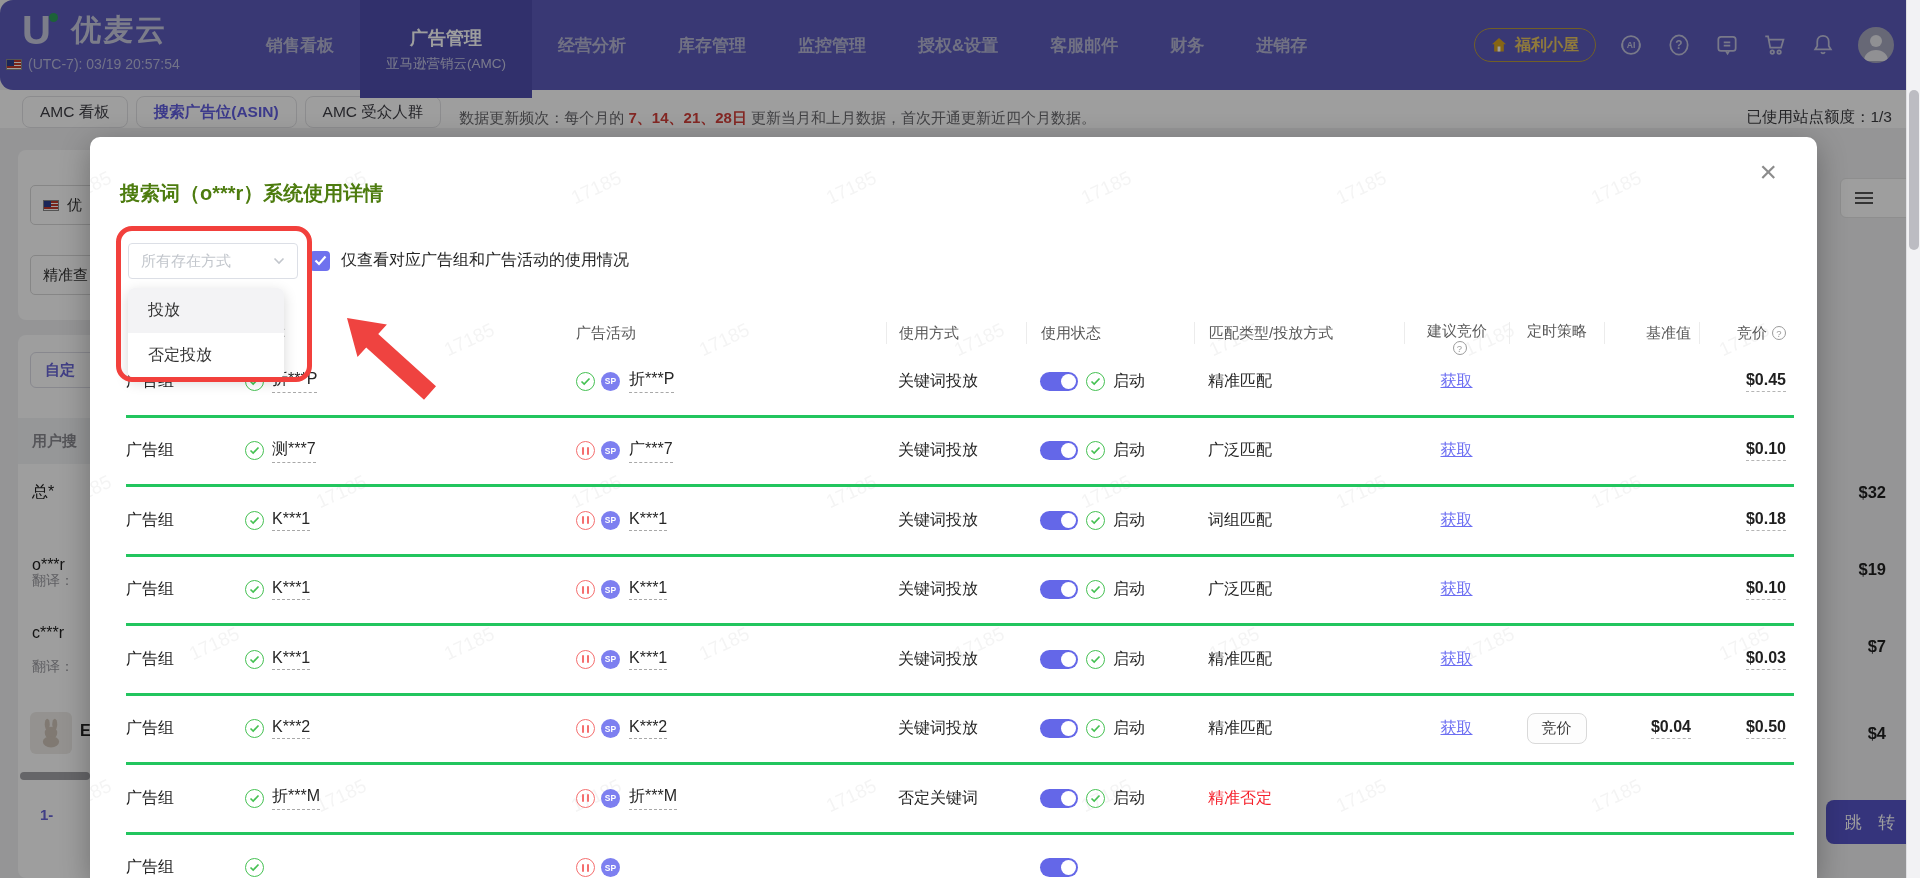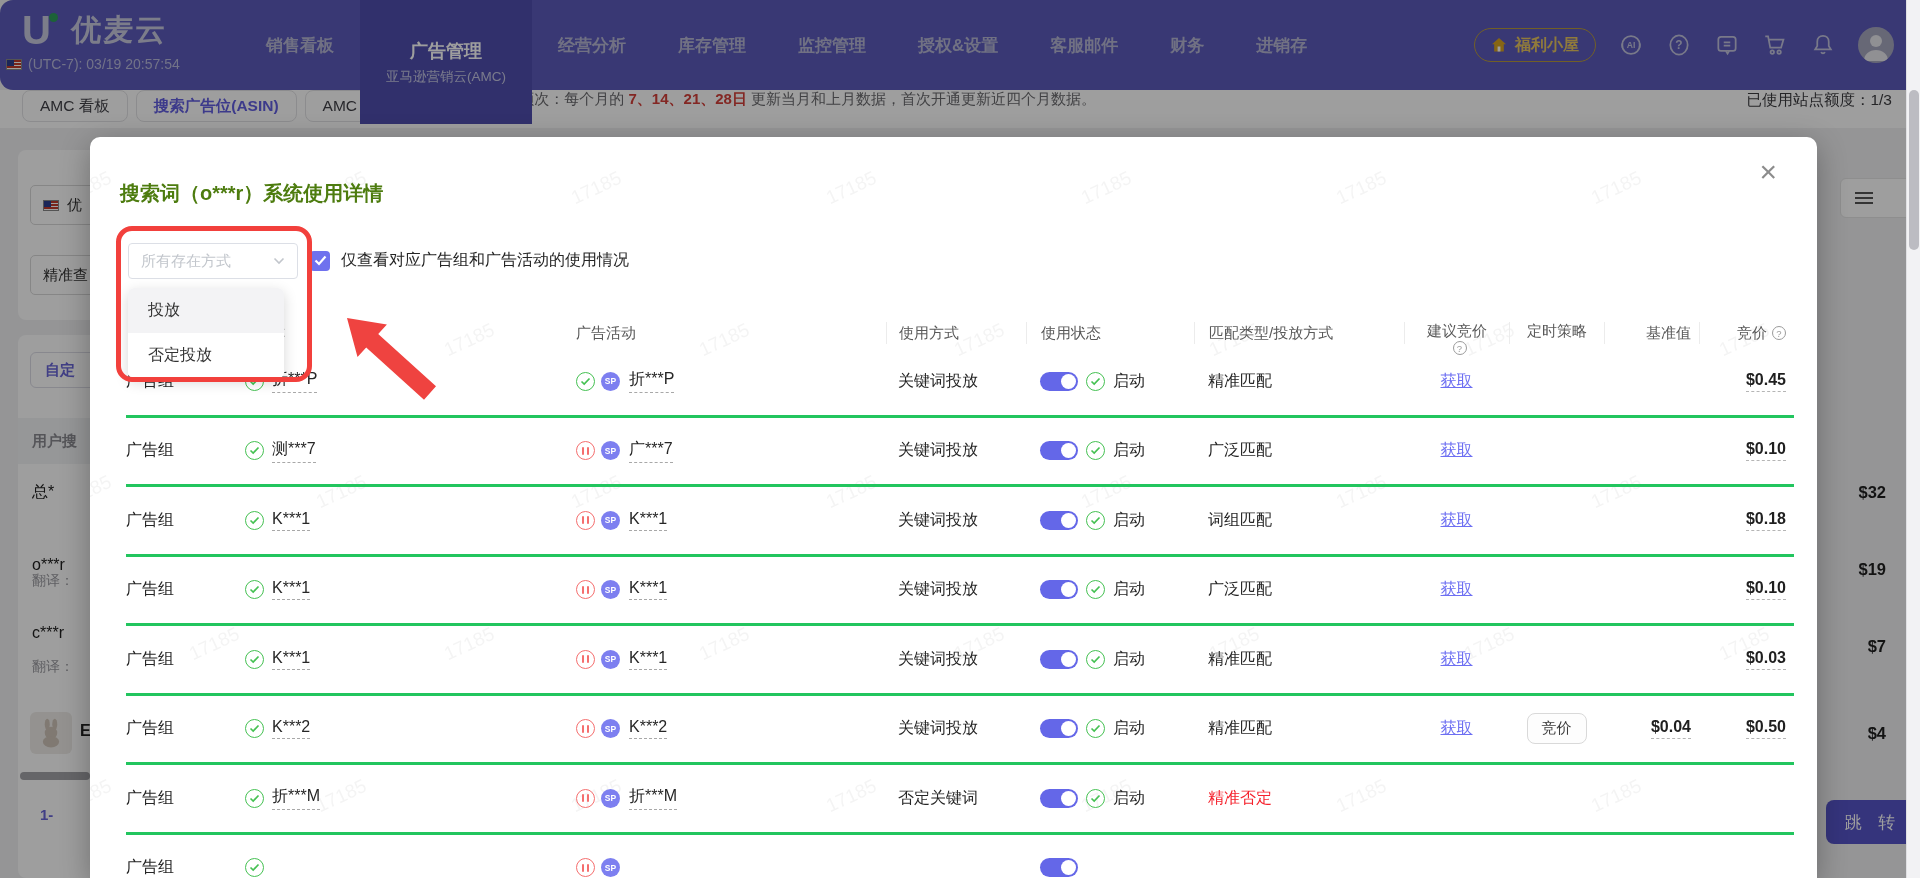--- a/index.html
+++ b/index.html
@@ -11,30 +11,30 @@
   .brand{position:absolute;left:22px;top:8px;}
   .logo-u{display:inline-block;font-size:40px;font-weight:bold;color:#c9cadf;position:relative;vertical-align:middle;}
   .logo-u::after{content:"";position:absolute;right:-7px;top:5px;width:9px;height:9px;border-radius:50%;background:#2e9e5b;}
   .brand-name{font-size:30px;font-weight:bold;color:#c9cadf;margin-left:16px;vertical-align:middle;letter-spacing:2px;}
   .tz-row{position:absolute;left:6px;top:56px;display:flex;align-items:center;gap:6px;color:#b9badb;font-size:14px;white-space:nowrap;}
   .flag{width:16px;height:11px;position:relative;background:repeating-linear-gradient(#c0392b 0 1.6px,#fff 1.6px 3.2px);border:0.5px solid #888;}
   .flag::before{content:"";position:absolute;left:0;top:0;width:7px;height:6px;background:#2c3e8f;}
   .nav-items{position:absolute;left:240px;top:0;display:flex;align-items:flex-start;height:98px;}
   .nav-item{height:90px;display:flex;flex-direction:column;align-items:center;justify-content:center;padding:0 26px;cursor:pointer;}
   .nav-label{font-size:17px;font-weight:bold;color:#b6b7d4;white-space:nowrap;}
-  .nav-item.active{height:124px;background:#4f4eae;gap:5px;}
+  .nav-item.active{height:98px;background:#4f4eae;gap:5px;}
   .nav-item.active .nav-label{color:#ffffff;font-size:18px;}
   .nav-sub{font-size:13.5px;color:#c5c6e2;white-space:nowrap;}
   .nav-right{position:absolute;right:26px;top:0;height:90px;display:flex;align-items:center;gap:22px;}
   .welfare-pill{display:flex;align-items:center;gap:8px;height:34px;padding:0 16px;border:1px solid #b89a3e;border-radius:17px;color:#e8c660;font-size:16px;font-weight:bold;cursor:pointer;white-space:nowrap;}
   .nav-ic{width:26px;height:26px;color:#c3c4de;cursor:pointer;}
   .avatar{width:36px;height:36px;border-radius:50%;background:#a7a8bf;overflow:hidden;cursor:pointer;}
 
   
-  .tabbar{position:absolute;left:0;top:90px;width:1920px;height:38px;background:#ffffff;z-index:1;display:flex;align-items:flex-start;}
+  .tabbar{position:absolute;left:0;top:90px;width:1920px;height:38px;background:#ffffff;z-index:1;display:flex;align-items:flex-end;}
   .tab-group{display:flex;gap:8px;margin-left:22px;}
   .tab{height:32px;display:flex;align-items:center;padding:0 17px;border:1px solid #e3e3e6;border-radius:8px;background:#fff;font-size:15.5px;color:#3f3f46;cursor:pointer;white-space:nowrap;}
   .tab.active{color:#625ee0;font-weight:bold;}
   .tab-notice{margin-left:18px;font-size:15px;color:#6a6a6e;white-space:nowrap;}
   .tab-notice .red{color:#d4403a;font-weight:bold;}
   .quota{position:absolute;right:28px;font-size:15.5px;color:#3c3c40;white-space:nowrap;}
 
   
   .bg-card{position:absolute;background:#fff;border-radius:8px;}
   .bg-btn{position:absolute;height:40px;border:1px solid #d9d9d9;border-radius:5px;background:#fff;display:flex;align-items:center;gap:8px;padding:0 12px;font-size:15px;color:#333;}

